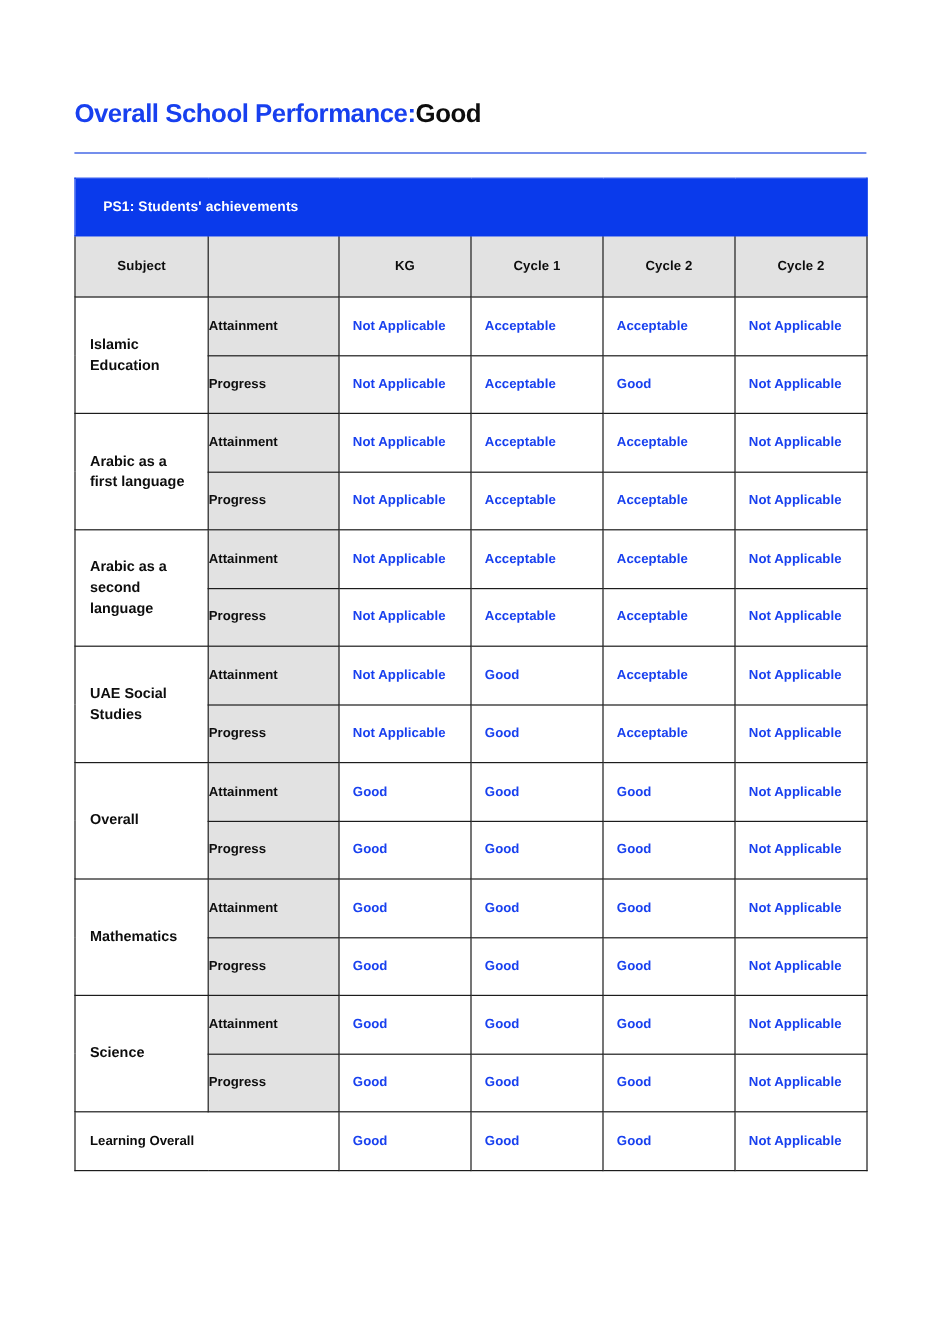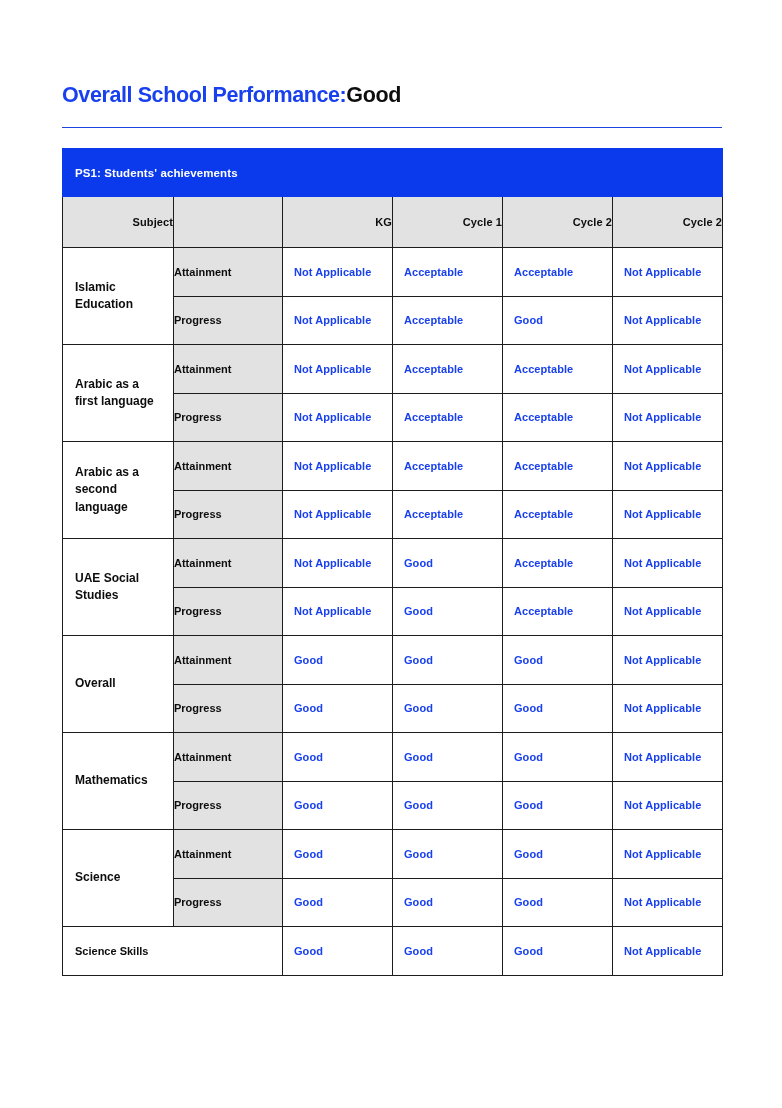--- a/index.html
+++ b/index.html
@@ -70,32 +70,32 @@
   }
 
   
   .band-row td {
     background: #0a3aeb;
     border: 1px solid #0a3aeb;
     height: 48px;
     color: #ffffff;
     font-weight: bold;
     font-size: 11.5px;
-    padding-left: 12px;
+    padding-left: 23px;
     letter-spacing: 0.1px;
   }
 
   
   .head-row th {
     background: #e2e2e2;
     height: 51px;
     font-weight: bold;
     font-size: 11px;
     color: #0d0d0d;
-    text-align: right;
+    text-align: center;
     letter-spacing: 0.1px;
   }
   .head-row th.blank-head { text-align: center; }
 
   
   td.subject-cell {
     background: #ffffff;
     font-weight: bold;
     font-size: 12px;
     color: #0d0d0d;
@@ -263,21 +263,21 @@
           <td class="value-cell">Not Applicable</td>
         </tr>
         <tr>
           <td class="aspect-cell">Progress</td>
           <td class="value-cell">Good</td>
           <td class="value-cell">Good</td>
           <td class="value-cell">Good</td>
           <td class="value-cell">Not Applicable</td>
         </tr>
         <tr>
-          <td class="learning-label" colspan="2">Science Skills</td>
+          <td class="learning-label" colspan="2">Learning Overall</td>
           <td class="value-cell">Good</td>
           <td class="value-cell">Good</td>
           <td class="value-cell">Good</td>
           <td class="value-cell">Not Applicable</td>
         </tr>
       </tbody>
   </table>
 
 </div>
 

